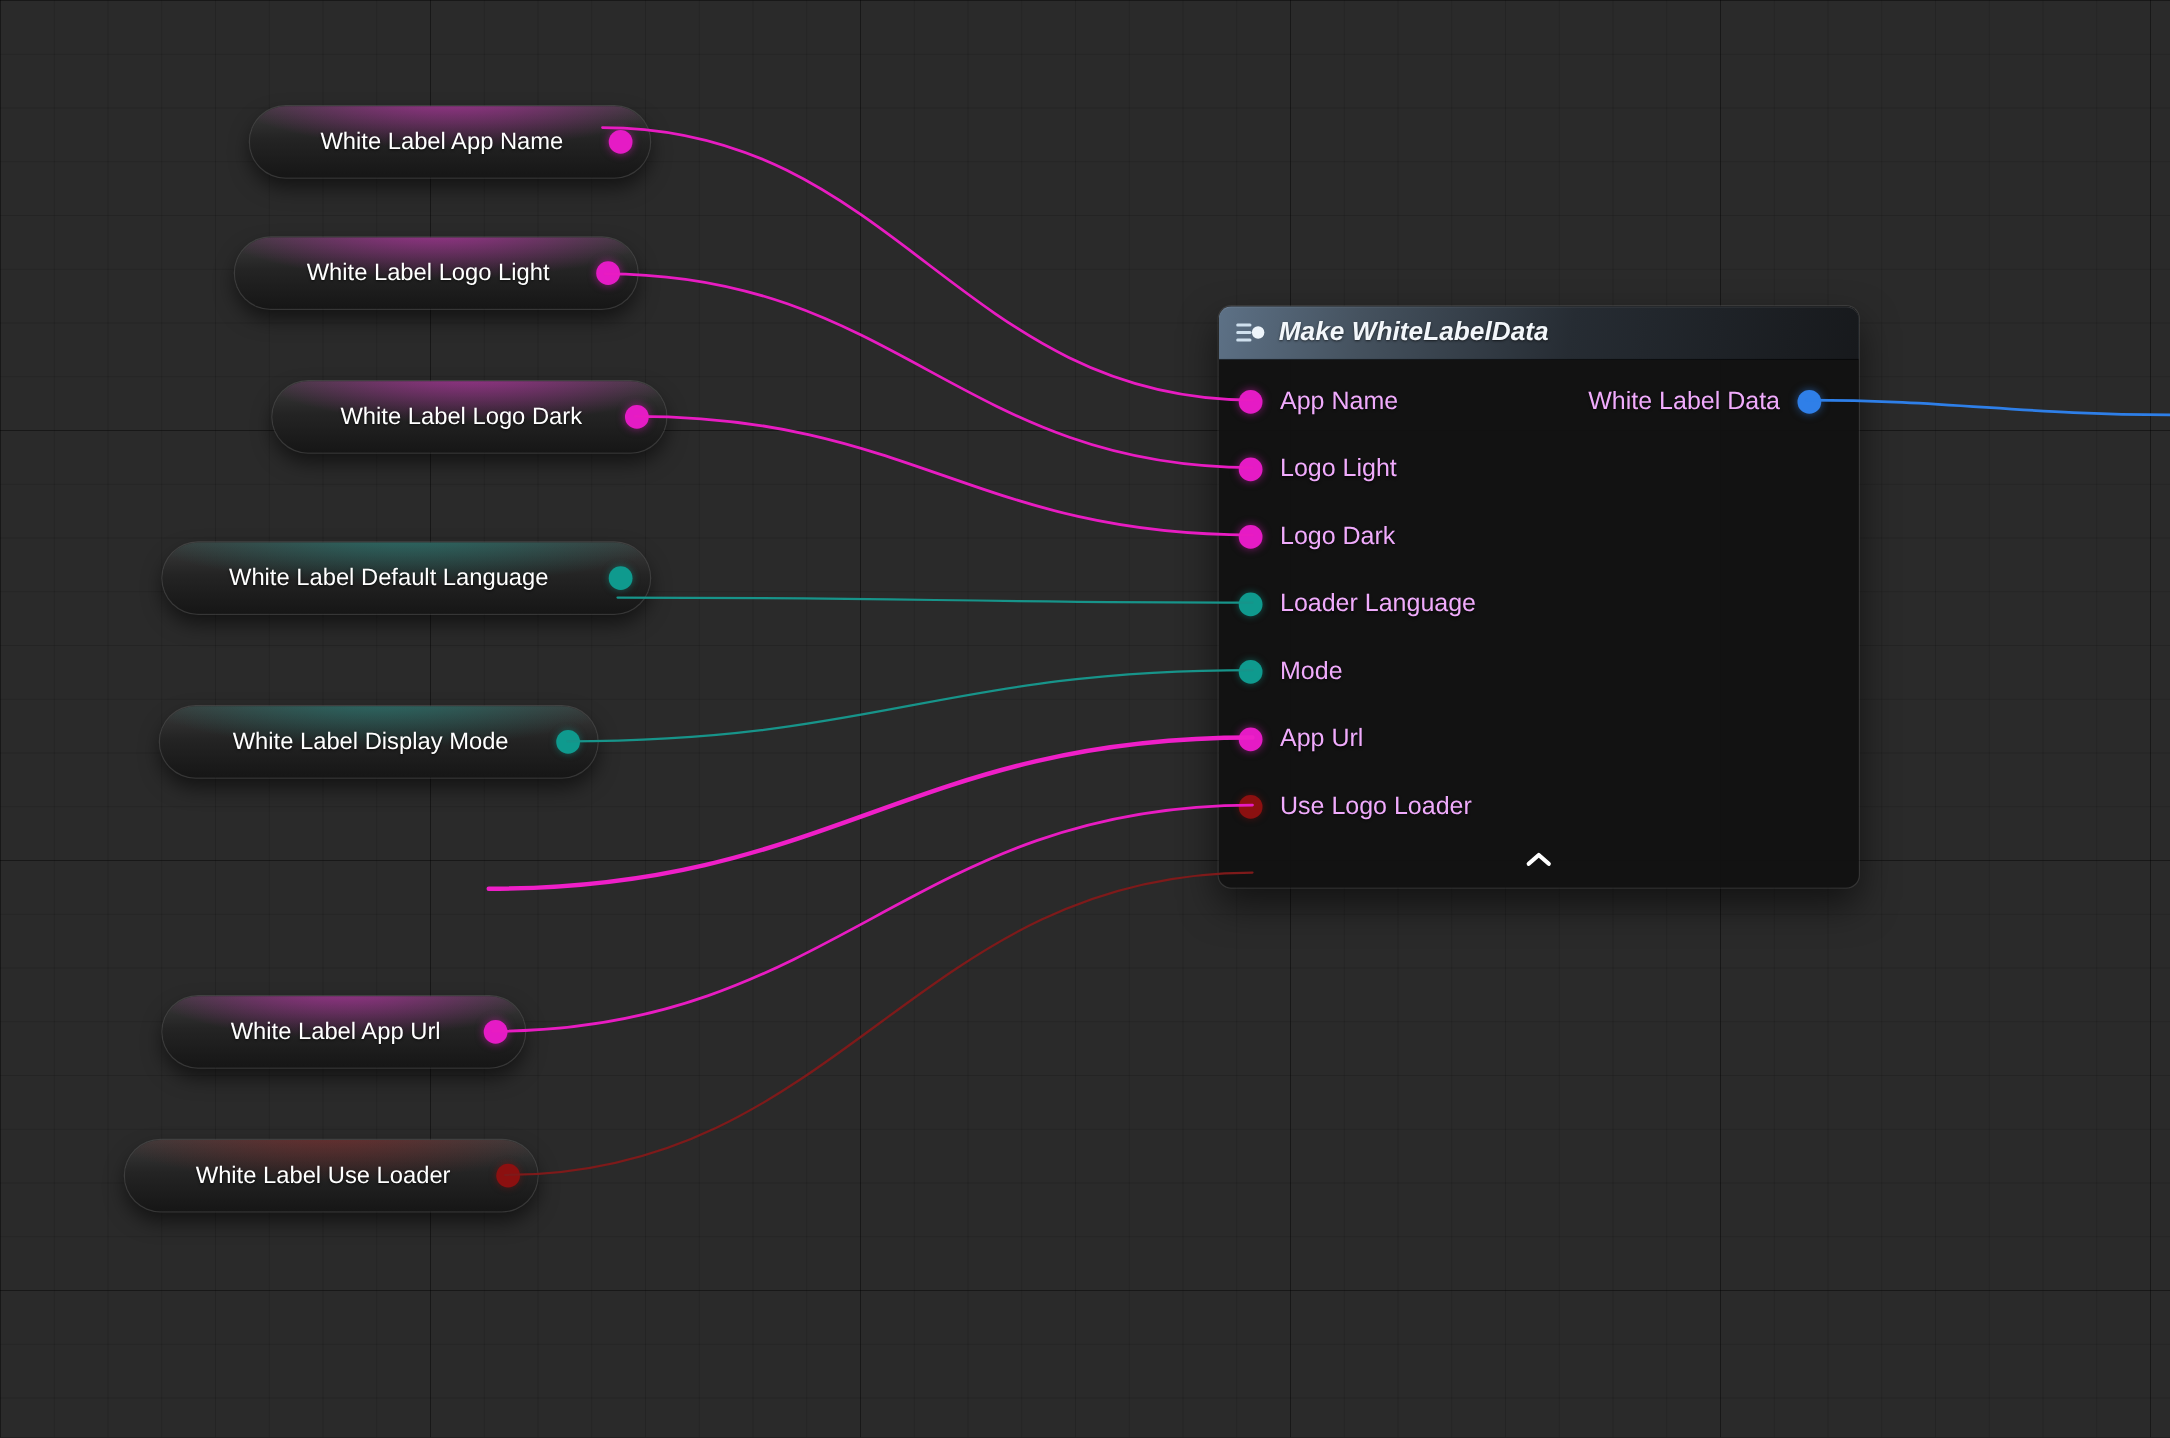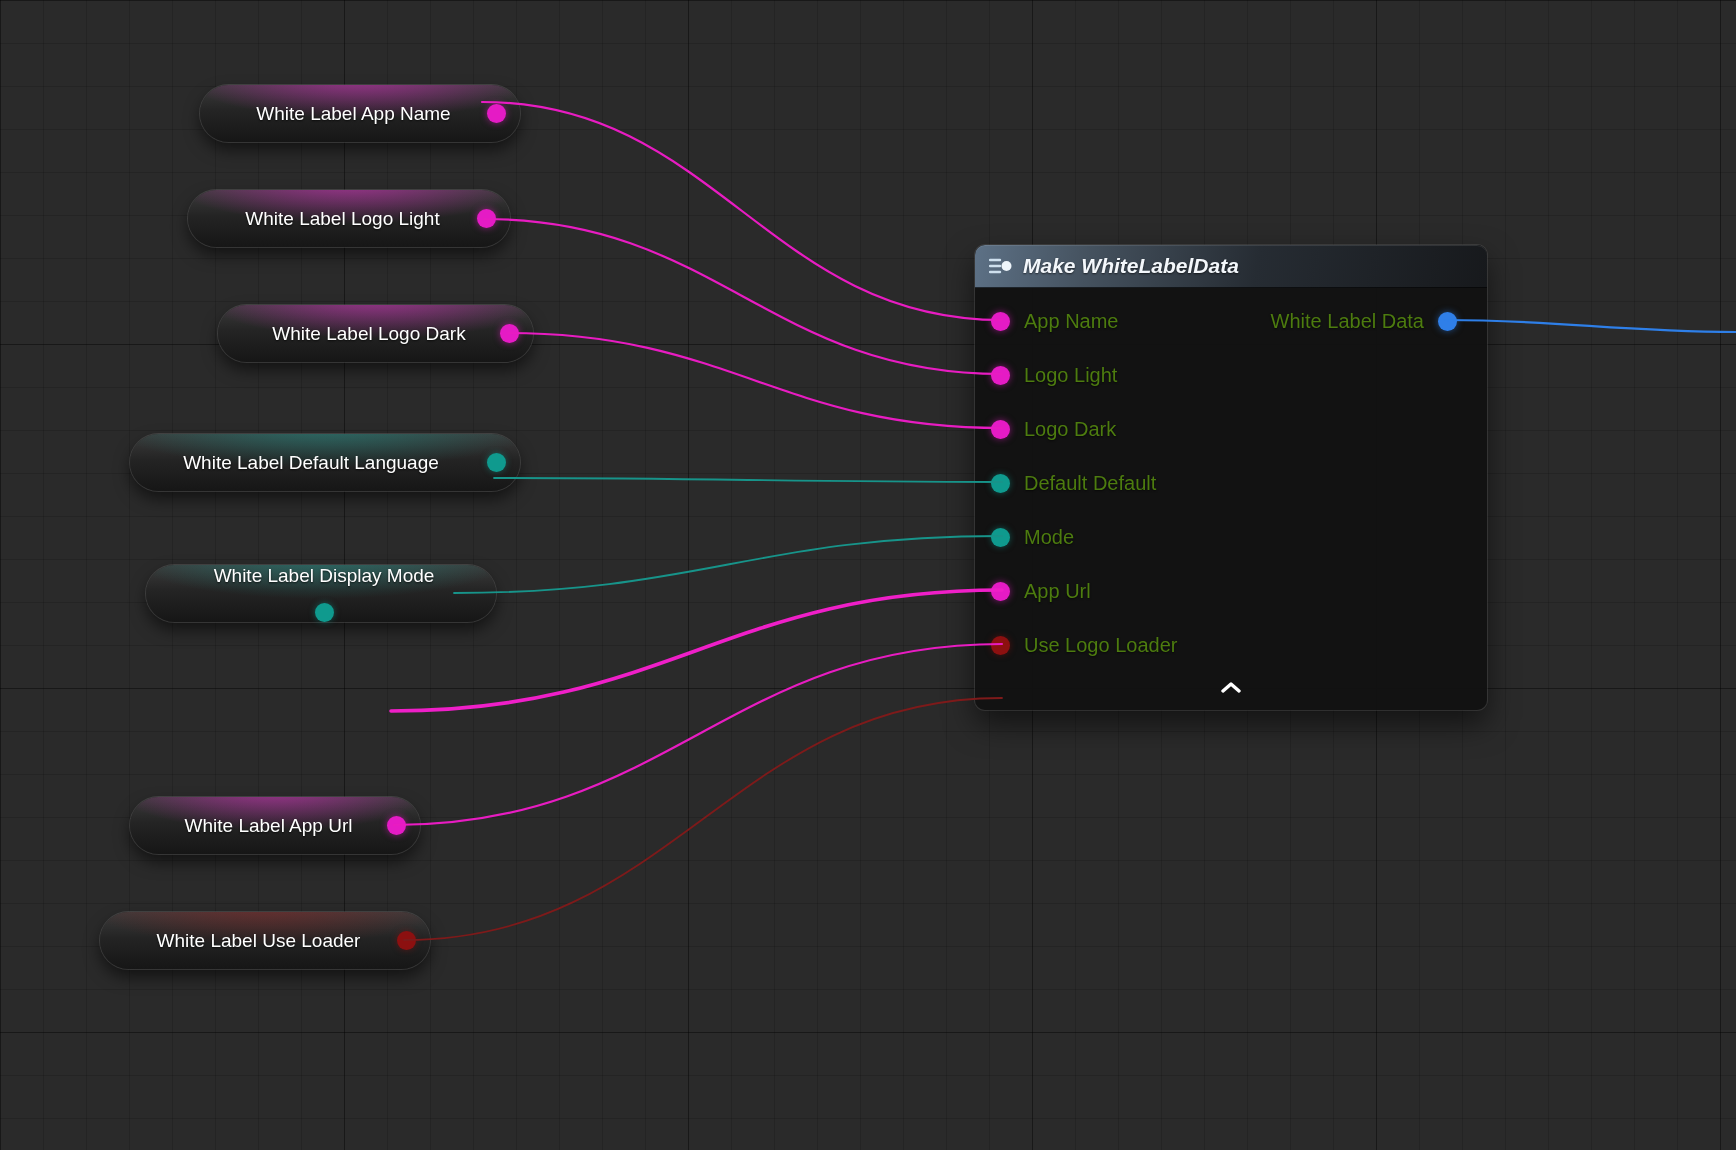--- a/index.html
+++ b/index.html
@@ -74,21 +74,21 @@
     font-style:italic;
   }
   .node-title{
     color:#f3f7fb;font-size:21px;font-weight:bold;
     text-shadow:0 1px 2px rgba(0,0,0,0.6);white-space:nowrap;
   }
   .node-body{padding-top:6px;}
   .row{display:flex;align-items:center;height:54px;padding-left:16px;box-sizing:border-box;}
   .row-split{justify-content:space-between;padding-right:30px;}
   .pin-group{display:flex;align-items:center;gap:14px;}
-  .pin-label{color:#4d7c0f;font-size:20px;text-shadow:0 1px 2px rgba(0,0,0,0.6);white-space:nowrap;}
+  .pin-label{color:#f0abfc;font-size:20px;text-shadow:0 1px 2px rgba(0,0,0,0.6);white-space:nowrap;}
   .collapse-row{display:flex;justify-content:center;align-items:center;height:30px;cursor:pointer;}
   .icon-svg{display:block;}
 </style>
 </head>
 <body>
 
 <div class="canvas">
 
   <svg class="wire-layer" width="1736" height="1150">
     <path class="wire wire-magenta" d="M482,102 C716,102 768,320 1002,320"></path>
@@ -115,21 +115,21 @@
   <div class="pill pill-magenta" style="left:218px;top:305px;width:315px;">
     <span class="pill-label">White Label Logo Dark</span>
     <span class="pin pin-magenta"></span>
   </div>
 
   <div class="pill pill-teal" style="left:130px;top:434px;width:390px;gap:15px;">
     <span class="pill-label">White Label Default Language</span>
     <span class="pin pin-teal"></span>
   </div>
 
-  <div class="pill pill-teal" style="left:146px;top:565px;width:350px;flex-direction:column;">
+  <div class="pill pill-teal" style="left:128px;top:565px;width:350px;">
     <span class="pill-label">White Label Display Mode</span>
     <span class="pin pin-teal"></span>
   </div>
 
 
   <div class="pill pill-magenta" style="left:130px;top:797px;width:290px;">
     <span class="pill-label">White Label App Url</span>
     <span class="pin pin-magenta"></span>
   </div>
 
@@ -173,21 +173,21 @@
       <div class="row">
         <span class="pin-group">
           <span class="pin pin-magenta"></span>
           <span class="pin-label">Logo Dark</span>
         </span>
       </div>
 
       <div class="row">
         <span class="pin-group">
           <span class="pin pin-teal"></span>
-          <span class="pin-label">Default Default</span>
+          <span class="pin-label">Loader Language</span>
         </span>
       </div>
 
       <div class="row">
         <span class="pin-group">
           <span class="pin pin-teal"></span>
           <span class="pin-label">Mode</span>
         </span>
       </div>
 

